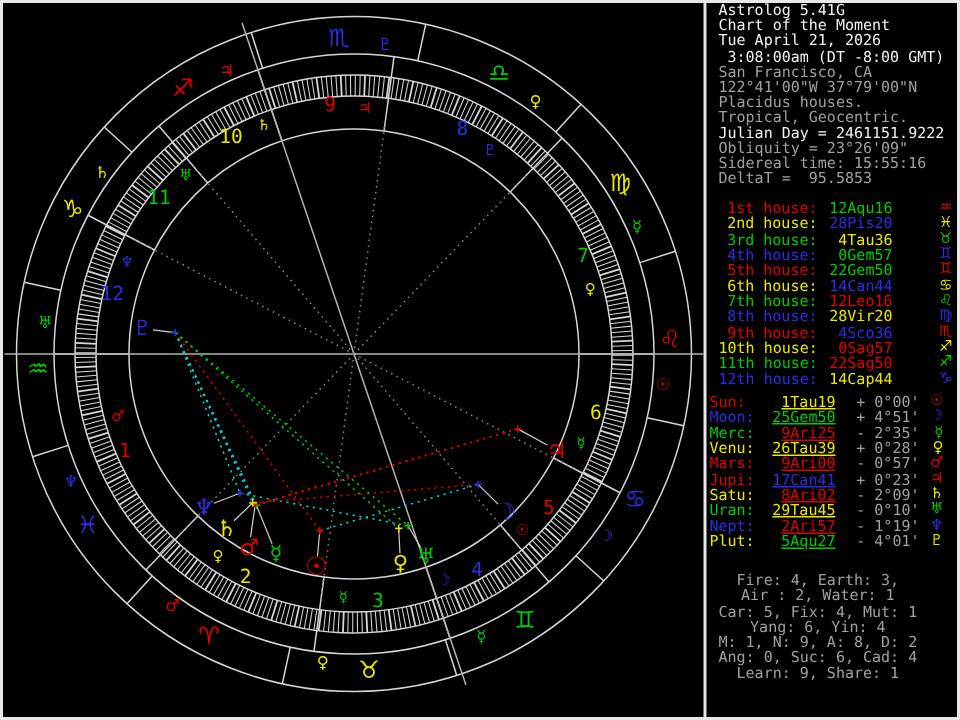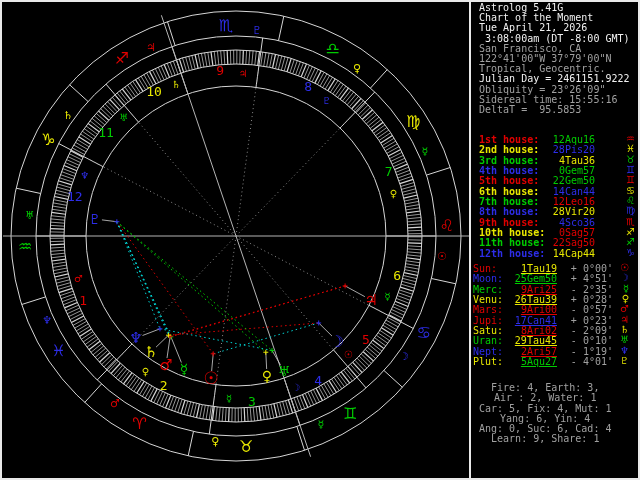--- a/index.html
+++ b/index.html
@@ -8,21 +8,21 @@
   #frame{position:absolute;inset:0;border:2px solid #e8e8e8;pointer-events:none;z-index:40;}
   #divider{position:absolute;left:469px;top:0;width:2px;height:480px;background:#e8e8e8;z-index:30;}
   #wheel{position:absolute;left:0;top:0;}
   .panel{position:absolute;left:471px;top:0;width:139px;height:480px;font-size:10px;z-index:20;}
   .c-wht{color:#f2f2f2}.c-gry{color:#a0a0a0}.c-red{color:#e00000}.c-yel{color:#e8e800}
   .c-grn{color:#00cc00}.c-blu{color:#2d2de8}
   .info{position:absolute;left:8px;top:3px;}
   .info .line{height:10.2px;line-height:10.2px;white-space:pre;}
   .houses{position:absolute;left:8px;top:135px;}
   .prow{position:relative;height:10.35px;line-height:10.35px;width:158px;}
-  .hl{display:inline-block;width:66px;white-space:pre;font-weight:bold;}
+  .hl{display:inline-block;width:66px;text-align:right;white-space:pre;}
   .hv{display:inline-block;width:50px;text-align:right;white-space:pre;}
   .gly{position:absolute;right:2px;top:-1px;font-family:"DejaVu Sans",sans-serif;font-size:10px;}
   .planets{position:absolute;left:2px;top:264px;}
   .pn{display:inline-block;width:36px;text-align:left;white-space:pre;}
   .pv{display:inline-block;width:48px;text-align:right;white-space:pre;text-decoration:underline;}
   .pd{display:inline-block;width:56px;text-align:right;white-space:pre;}
   .stats{position:absolute;left:8px;top:383px;text-align:center;}
   .stats .line{height:10.3px;line-height:10.3px;white-space:pre;color:#a0a0a0;}
 </style>
 </head>
@@ -536,20 +536,21 @@
 
   <div class="panel">
 
     <div class="info">
       <div class="line c-wht">Astrolog 5.41G</div>
       <div class="line c-wht">Chart of the Moment</div>
       <div class="line c-wht">Tue April 21, 2026</div>
       <div class="line c-wht"> 3:08:00am (DT -8:00 GMT)</div>
       <div class="line c-gry">San Francisco, CA</div>
       <div class="line c-gry">122°41'00"W 37°79'00"N</div>
+      <div class="line c-gry">Placidus houses.</div>
       <div class="line c-gry">Tropical, Geocentric.</div>
       <div class="line c-wht">Julian Day = 2461151.9222</div>
       <div class="line c-gry">Obliquity = 23°26'09"</div>
       <div class="line c-gry">Sidereal time: 15:55:16</div>
       <div class="line c-gry">DeltaT =  95.5853</div>
     </div>
 
     <div class="houses">
       <div class="prow"><span class="hl c-red">1st house:</span><span class="hv c-grn">12Aqu16</span><span class="gly c-red">♒</span></div>
       <div class="prow"><span class="hl c-yel">2nd house:</span><span class="hv c-blu">28Pis20</span><span class="gly c-yel">♓</span></div>
@@ -576,19 +577,20 @@
       <div class="prow"><span class="pn c-grn">Uran:</span><span class="pv c-yel">29Tau45</span><span class="pd c-gry">- 0°10'</span><span class="gly c-grn">♅</span></div>
       <div class="prow"><span class="pn c-blu">Nept:</span><span class="pv c-red">2Ari57</span><span class="pd c-gry">- 1°19'</span><span class="gly c-blu">♆</span></div>
       <div class="prow"><span class="pn c-yel">Plut:</span><span class="pv c-grn">5Aqu27</span><span class="pd c-gry">- 4°01'</span><span class="gly c-yel">♇</span></div>
     </div>
 
     <div class="stats">
       <div class="line">Fire: 4, Earth: 3,</div>
       <div class="line">Air : 2, Water: 1</div>
       <div class="line">Car: 5, Fix: 4, Mut: 1</div>
       <div class="line">Yang: 6, Yin: 4</div>
+      <div class="line">M: 1, N: 9, A: 8, D: 2</div>
       <div class="line">Ang: 0, Suc: 6, Cad: 4</div>
       <div class="line">Learn: 9, Share: 1</div>
     </div>
   </div>
 
   <div id="frame"></div>
 </div>
 
 </body></html>

